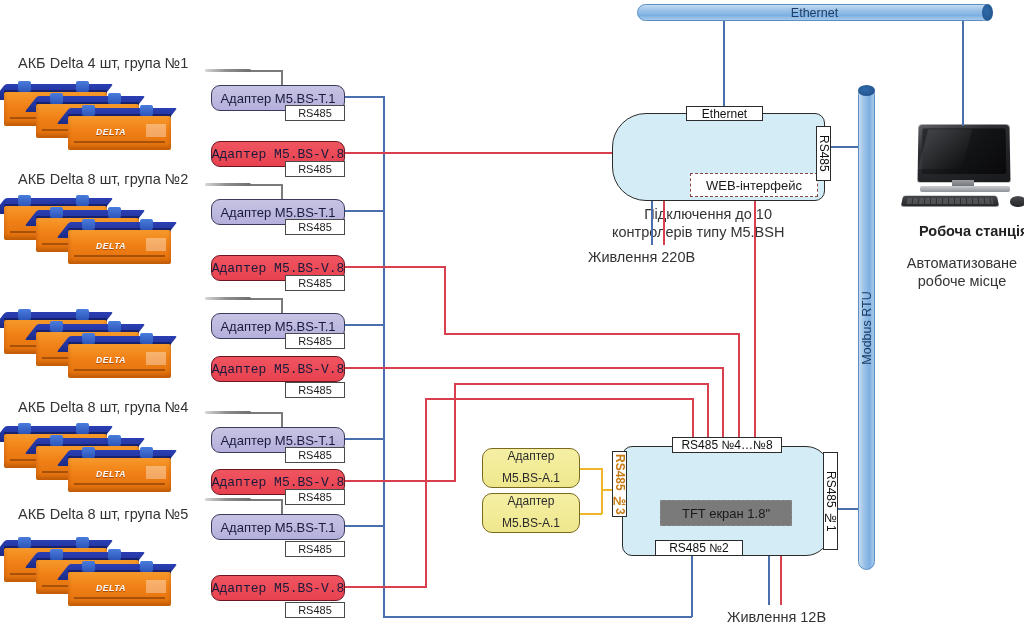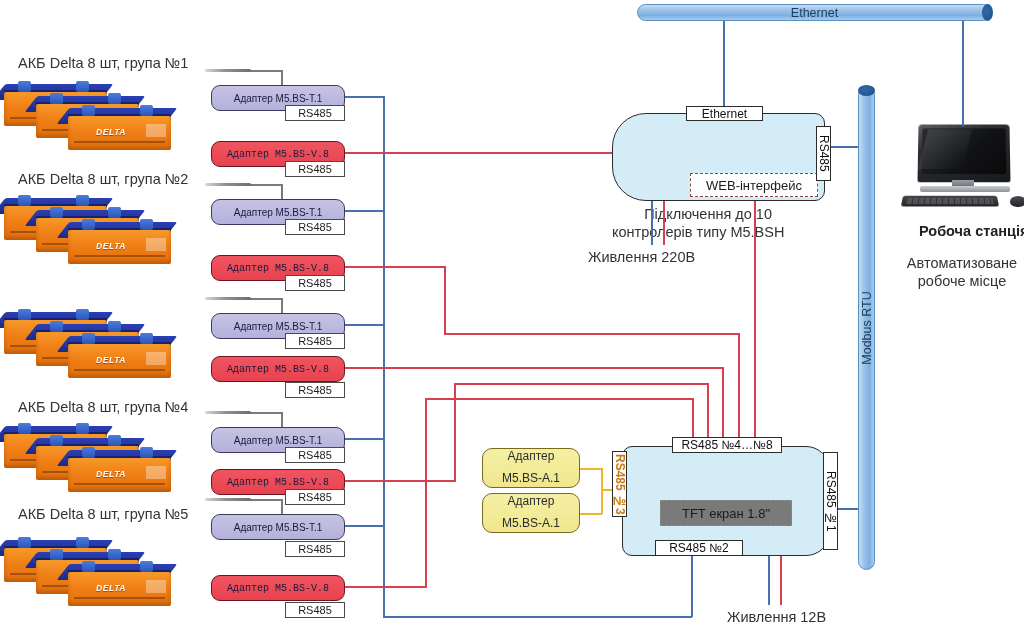--- a/index.html
+++ b/index.html
@@ -71,21 +71,21 @@
     background:rgba(90,35,0,.45);
   }
 
   
   .adapter{
     position:absolute;
     width:134px;height:26px;
     border-radius:9px;
     border:1.3px solid #3a3a5c;
     box-sizing:border-box;
-    font-size:10px;
+    font-size:13px;
     color:#1a1a3c;
     display:flex;align-items:center;justify-content:center;
     white-space:nowrap;
     z-index:6;
   }
   .adapter.temp{
     background:linear-gradient(180deg,#c6c3e3 0%,#b4b0dc 100%);
   }
   .adapter.volt{
     background:linear-gradient(180deg,#ef5560 0%,#e8414f 100%);
@@ -266,21 +266,21 @@
   <div class="wire wv blue" style="left:962px;top:20px;height:106px;"></div>
 
   <div class="bus-v" style="left:858px;top:86px;height:484px;">
     <span class="cap"></span>
     <span class="vtext">Modbus RTU</span>
   </div>
 
   <div class="wire wh blue" style="left:826px;top:146px;width:34px;"></div>
   <div class="wire wh blue" style="left:838px;top:508px;width:22px;"></div>
 
-  <div class="lbl" style="left:18px;top:54px;">АКБ Delta 8 шт, група №1</div>
+  <div class="lbl" style="left:18px;top:54px;">АКБ Delta 4 шт, група №1</div>
   <div class="batt-group" style="left:4px;top:82px;">
     <div class="batt" style="left:0px;top:0px;">
       <div class="top"></div>
       <div class="topflat"></div>
       <div class="term t1"></div>
       <div class="term t2"></div>
       <div class="body"></div>
       <div class="brand">DELTA</div>
       <div class="sticker"></div>
       <div class="line"></div>

